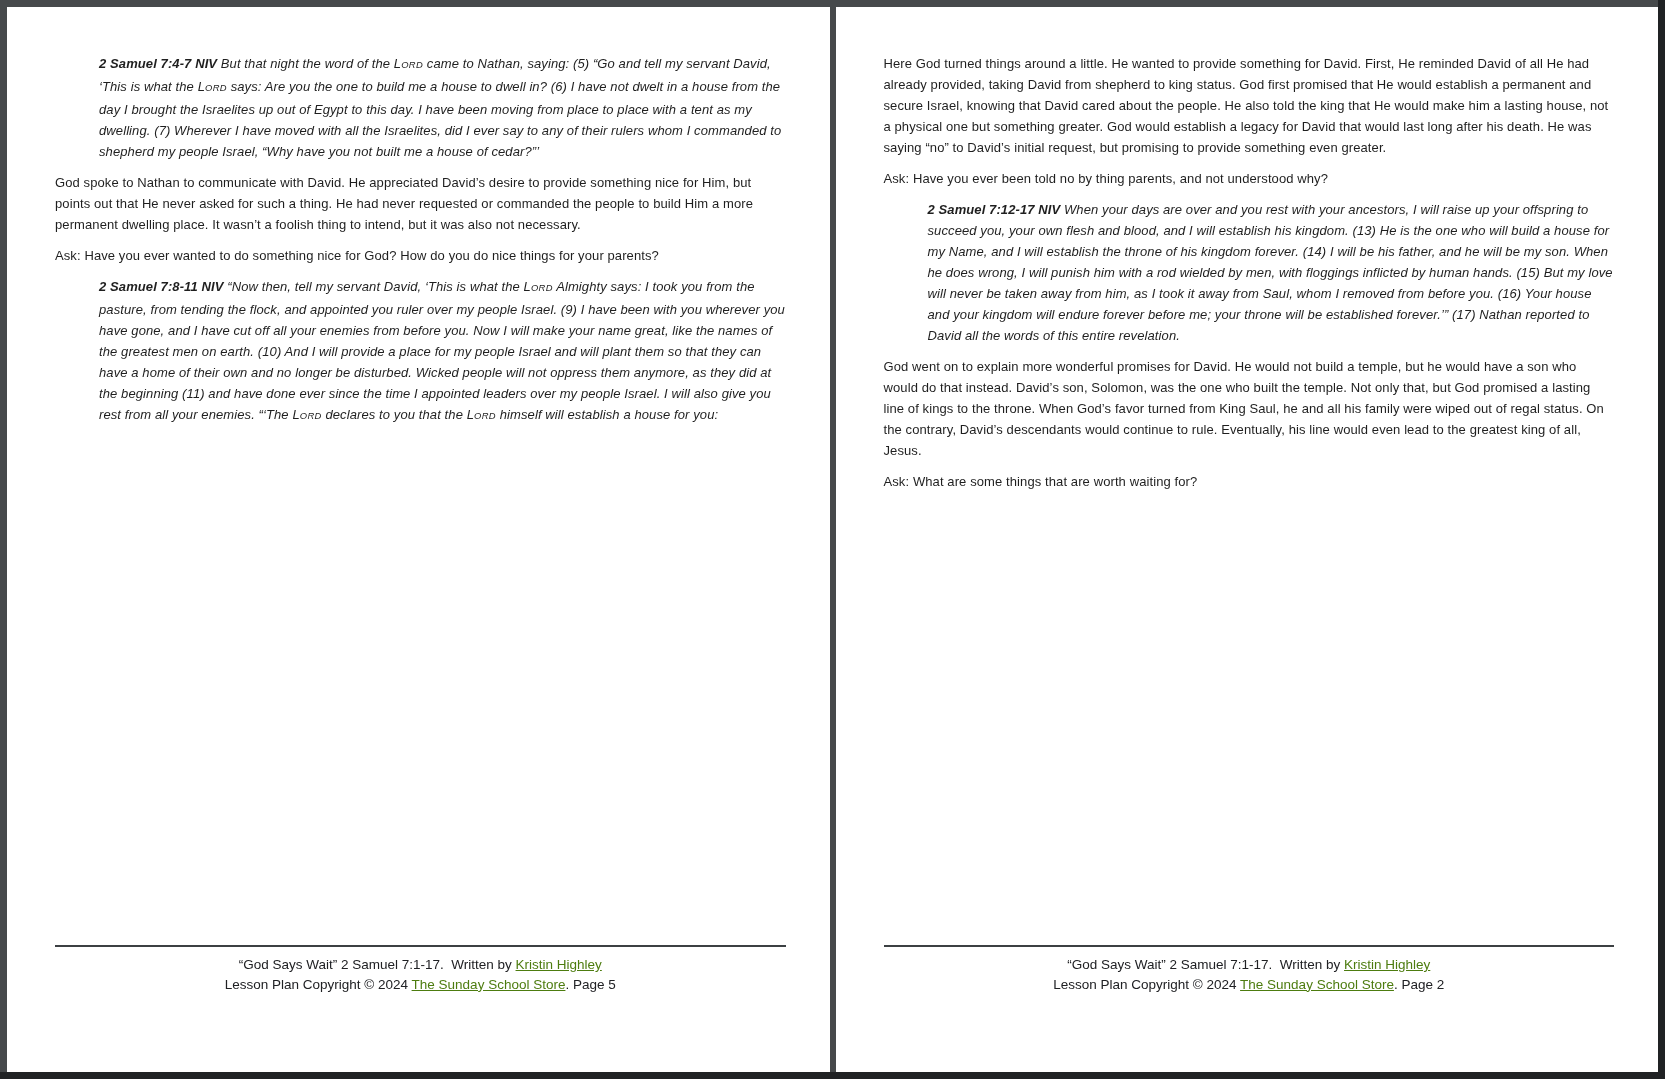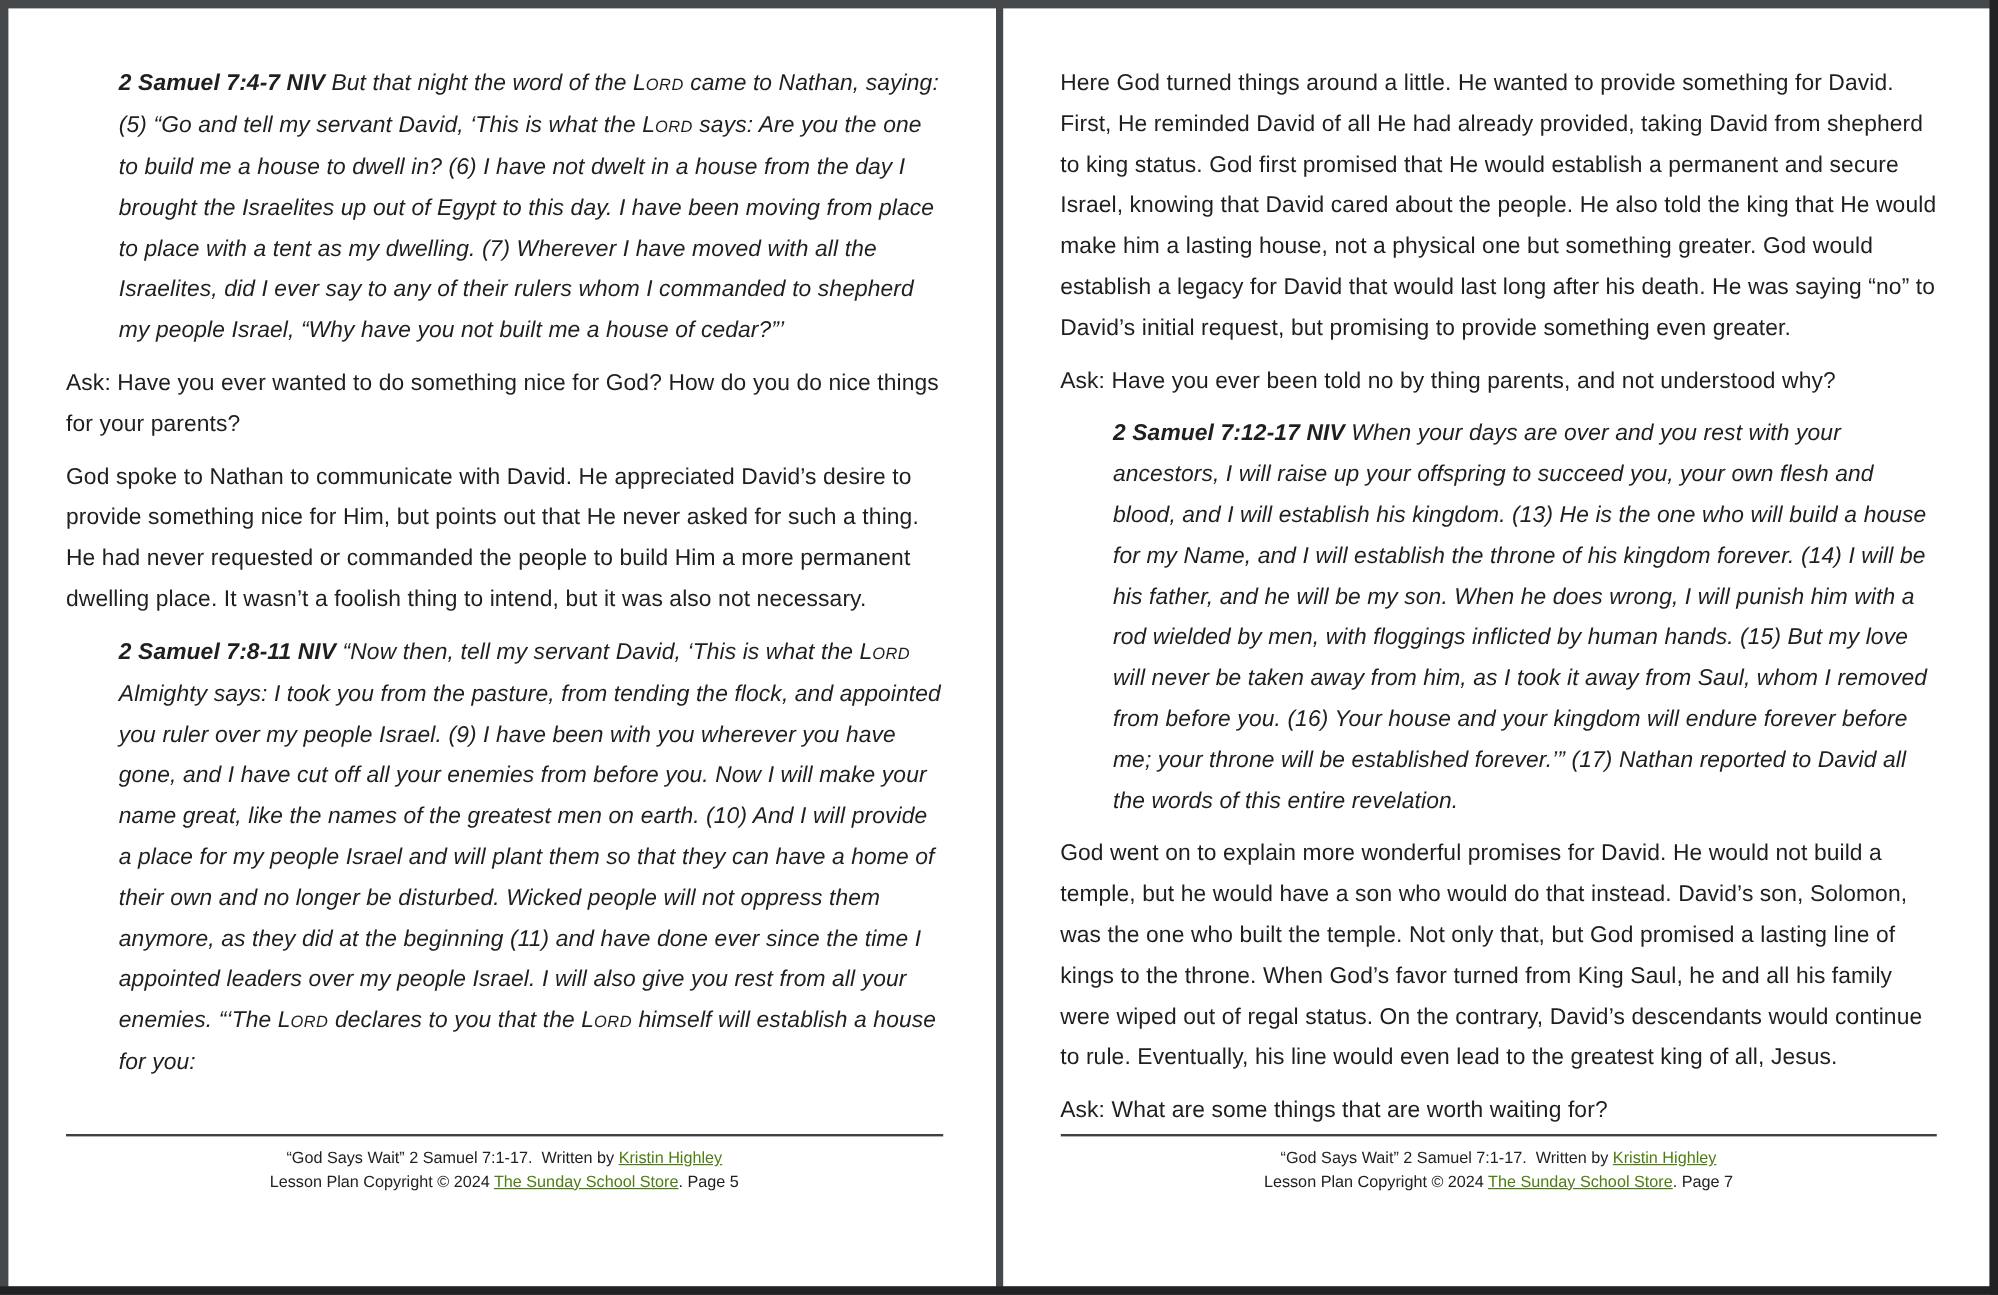--- a/index.html
+++ b/index.html
@@ -21,22 +21,22 @@
     background:#ffffff;
     width:825px;
     height:1065px;
     position:relative;
     padding:46px 44px 0 48px;
     overflow:hidden;
     color:#1f1f1f;
   }
   .content { width:100%; }
   .block {
-    font-size:19px;
-    line-height:34px;
+    font-size:13px;
+    line-height:21px;
     margin-bottom:10px;
     letter-spacing:0.1px;
   }
   .block.scripture {
     margin-left:44px;
     font-style:italic;
   }
   .block.scripture .ref {
     font-weight:bold;
     font-style:italic;
@@ -72,42 +72,42 @@
   .edge.bottom { left:0; bottom:0; width:1665px; height:7px; }
 </style>
 </head>
 <body>
 
 <div class="spread">
 
   <div class="page">
     <div class="content">
         <div class="block scripture"><span class="ref">2 Samuel 7:4-7 NIV </span><span>But that night the word of the <span class="lord">L<span class="sc">ORD</span></span> came to Nathan, saying: (5) “Go and tell my servant David, ‘This is what the <span class="lord">L<span class="sc">ORD</span></span> says: Are you the one to build me a house to dwell in? (6) I have not dwelt in a house from the day I brought the Israelites up out of Egypt to this day. I have been moving from place to place with a tent as my dwelling. (7) Wherever I have moved with all the Israelites, did I ever say to any of their rulers whom I commanded to shepherd my people Israel, “Why have you not built me a house of cedar?”’</span></div>
+        <div class="block body">God spoke to Nathan to communicate with David. He appreciated David’s desire to provide something nice for Him, but points out that He never asked for such a thing. He had never requested or commanded the people to build Him a more permanent dwelling place. It wasn’t a foolish thing to intend, but it was also not necessary.</div>
         <div class="block ask"><span class="ask-label">Ask</span><span>: Have you ever wanted to do something nice for God? How do you do nice things for your parents?</span></div>
-        <div class="block body">God spoke to Nathan to communicate with David. He appreciated David’s desire to provide something nice for Him, but points out that He never asked for such a thing. He had never requested or commanded the people to build Him a more permanent dwelling place. It wasn’t a foolish thing to intend, but it was also not necessary.</div>
         <div class="block scripture"><span class="ref">2 Samuel 7:8-11 NIV </span><span>“Now then, tell my servant David, ‘This is what the <span class="lord">L<span class="sc">ORD</span></span> Almighty says: I took you from the pasture, from tending the flock, and appointed you ruler over my people Israel. (9) I have been with you wherever you have gone, and I have cut off all your enemies from before you. Now I will make your name great, like the names of the greatest men on earth. (10) And I will provide a place for my people Israel and will plant them so that they can have a home of their own and no longer be disturbed. Wicked people will not oppress them anymore, as they did at the beginning (11) and have done ever since the time I appointed leaders over my people Israel. I will also give you rest from all your enemies. “‘The <span class="lord">L<span class="sc">ORD</span></span> declares to you that the <span class="lord">L<span class="sc">ORD</span></span> himself will establish a house for you:</span></div>
       </div>
     <div class="footer">
       <div class="footer-rule"></div>
       <div class="footer-line"><span>“God Says Wait” 2 Samuel 7:1-17.  Written by </span><a class="link">Kristin Highley</a></div>
       <div class="footer-line"><span>Lesson Plan Copyright © 2024 </span><a class="link">The Sunday School Store</a><span>. Page 5</span></div>
     </div>
   </div>
 
   <div class="page">
     <div class="content">
         <div class="block body">Here God turned things around a little. He wanted to provide something for David. First, He reminded David of all He had already provided, taking David from shepherd to king status. God first promised that He would establish a permanent and secure Israel, knowing that David cared about the people. He also told the king that He would make him a lasting house, not a physical one but something greater. God would establish a legacy for David that would last long after his death. He was saying “no” to David’s initial request, but promising to provide something even greater.</div>
         <div class="block ask"><span class="ask-label">Ask</span><span>: Have you ever been told no by thing parents, and not understood why?</span></div>
         <div class="block scripture"><span class="ref">2 Samuel 7:12-17 NIV </span><span>When your days are over and you rest with your ancestors, I will raise up your offspring to succeed you, your own flesh and blood, and I will establish his kingdom. (13) He is the one who will build a house for my Name, and I will establish the throne of his kingdom forever. (14) I will be his father, and he will be my son. When he does wrong, I will punish him with a rod wielded by men, with floggings inflicted by human hands. (15) But my love will never be taken away from him, as I took it away from Saul, whom I removed from before you. (16) Your house and your kingdom will endure forever before me; your throne will be established forever.’” (17) Nathan reported to David all the words of this entire revelation.</span></div>
         <div class="block body">God went on to explain more wonderful promises for David. He would not build a temple, but he would have a son who would do that instead. David’s son, Solomon, was the one who built the temple. Not only that, but God promised a lasting line of kings to the throne. When God’s favor turned from King Saul, he and all his family were wiped out of regal status. On the contrary, David’s descendants would continue to rule. Eventually, his line would even lead to the greatest king of all, Jesus.</div>
         <div class="block ask"><span class="ask-label">Ask:</span><span> What are some things that are worth waiting for?</span></div>
       </div>
     <div class="footer">
       <div class="footer-rule"></div>
       <div class="footer-line"><span>“God Says Wait” 2 Samuel 7:1-17.  Written by </span><a class="link">Kristin Highley</a></div>
-      <div class="footer-line"><span>Lesson Plan Copyright © 2024 </span><a class="link">The Sunday School Store</a><span>. Page 7</span></div>
+      <div class="footer-line"><span>Lesson Plan Copyright © 2024 </span><a class="link">The Sunday School Store</a><span>. Page 2</span></div>
     </div>
   </div>
 
 </div>
 
 <div class="edge right"></div>
 <div class="edge bottom"></div>
 
 </body></html>

